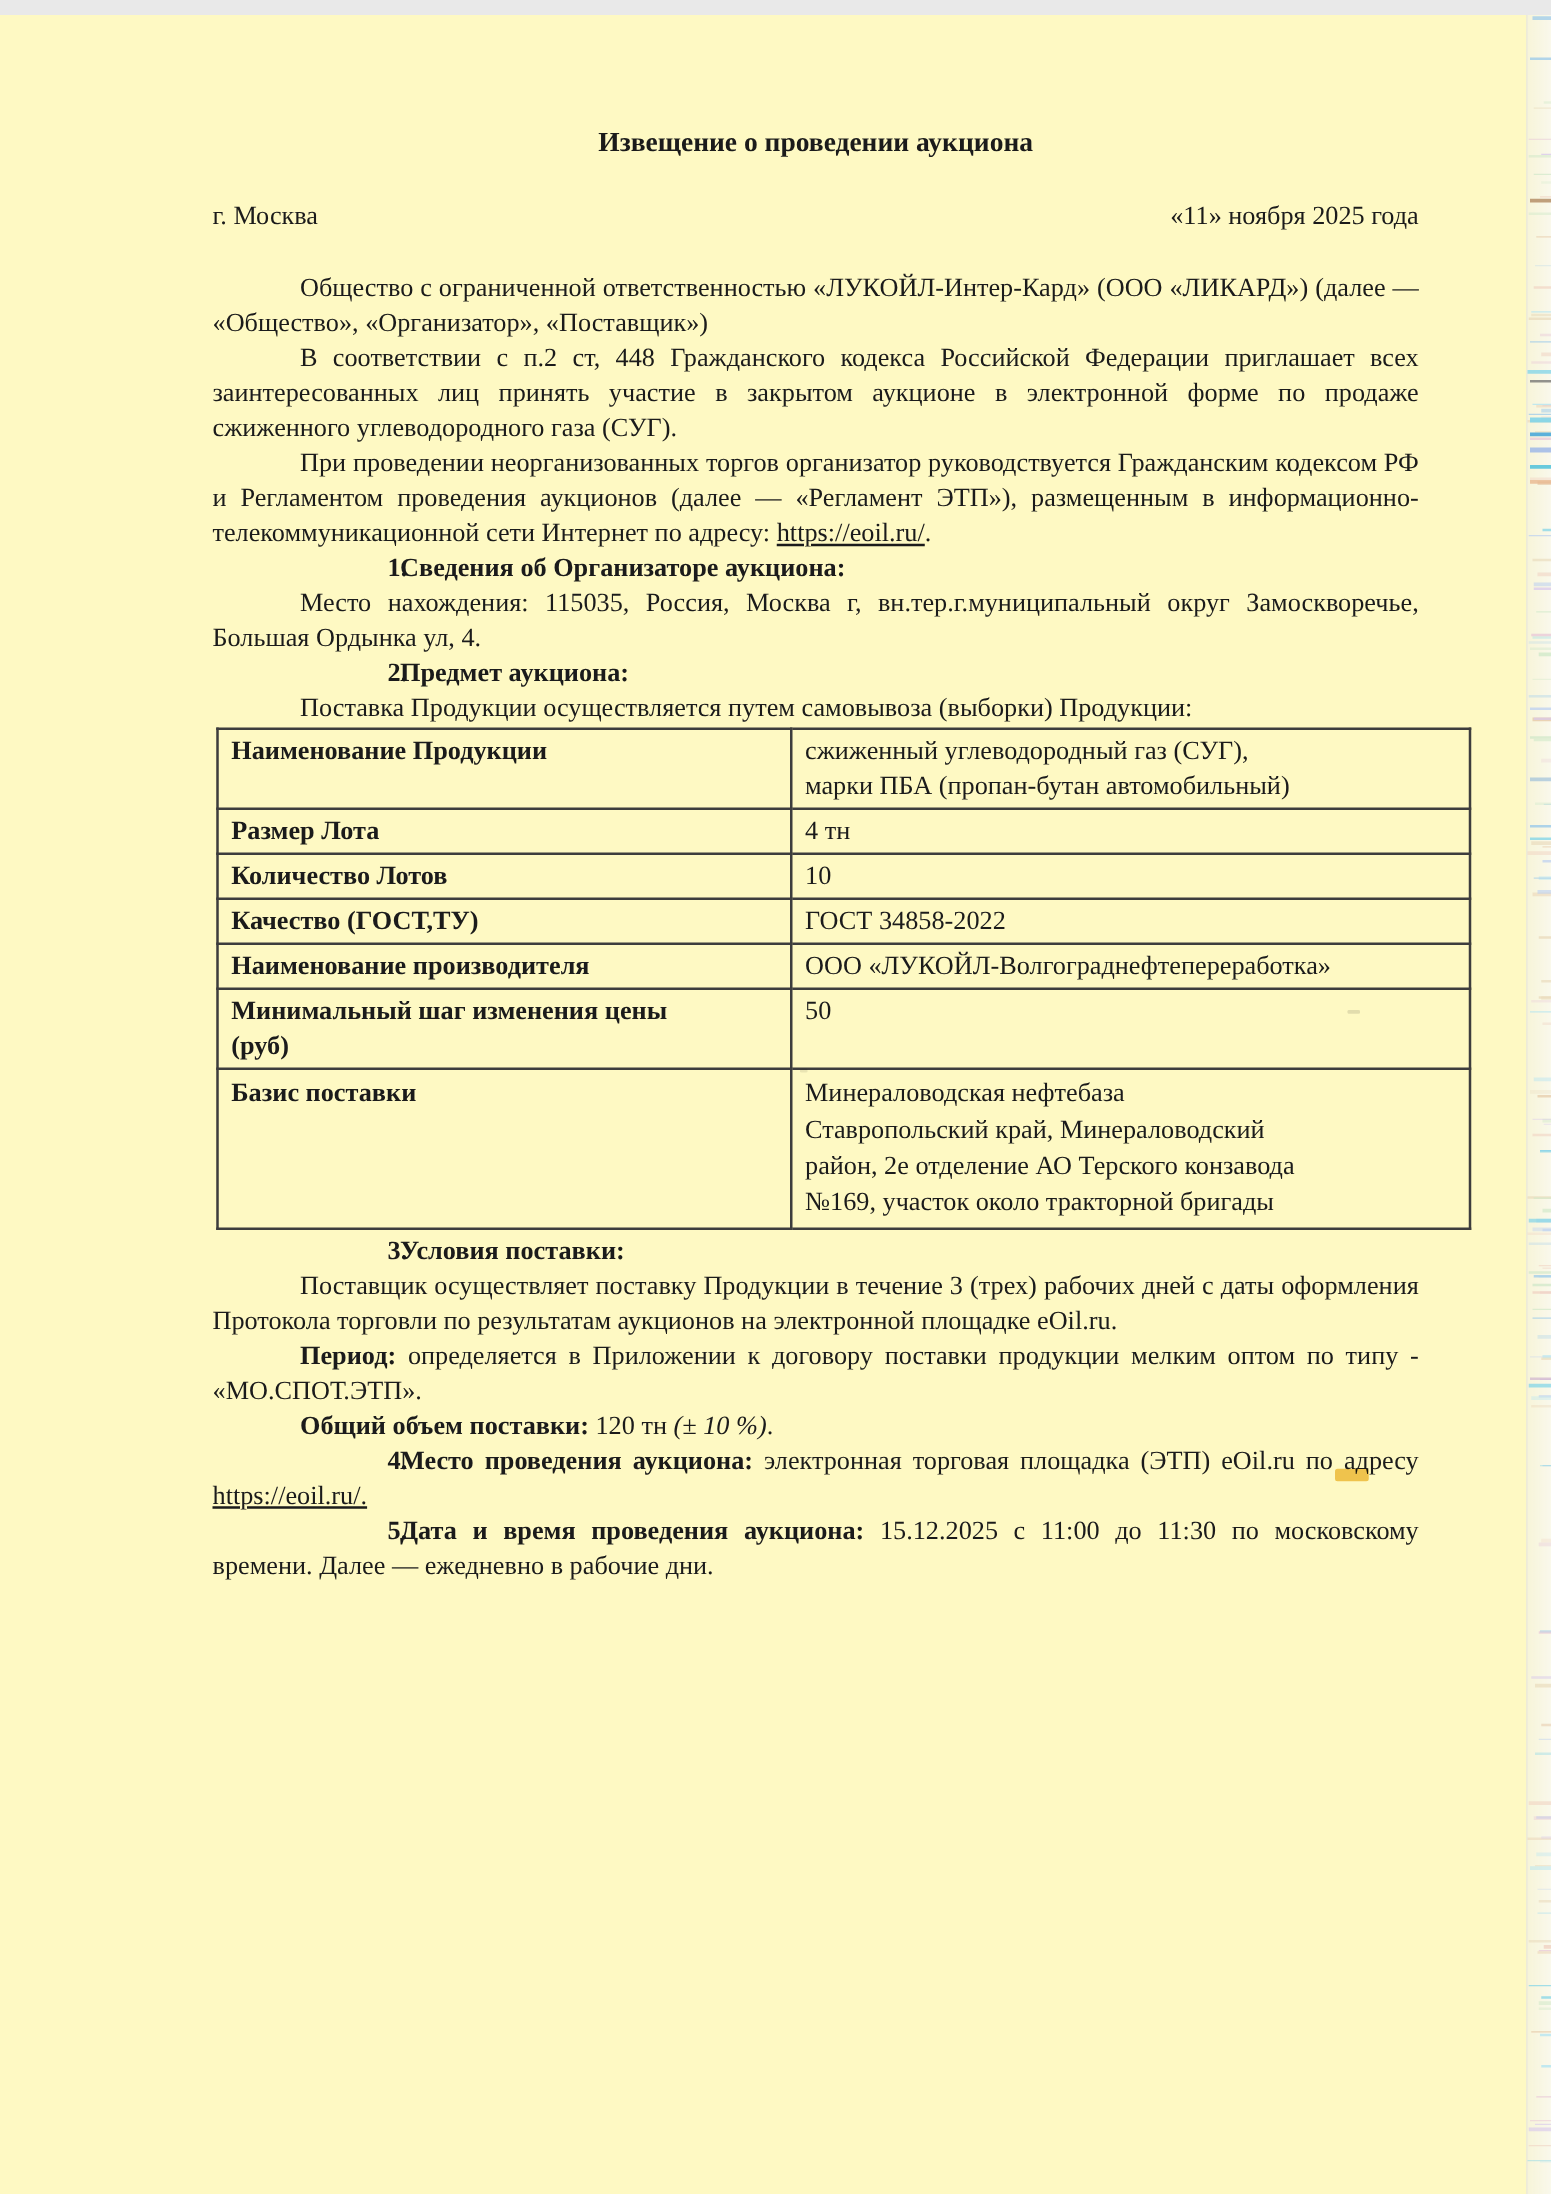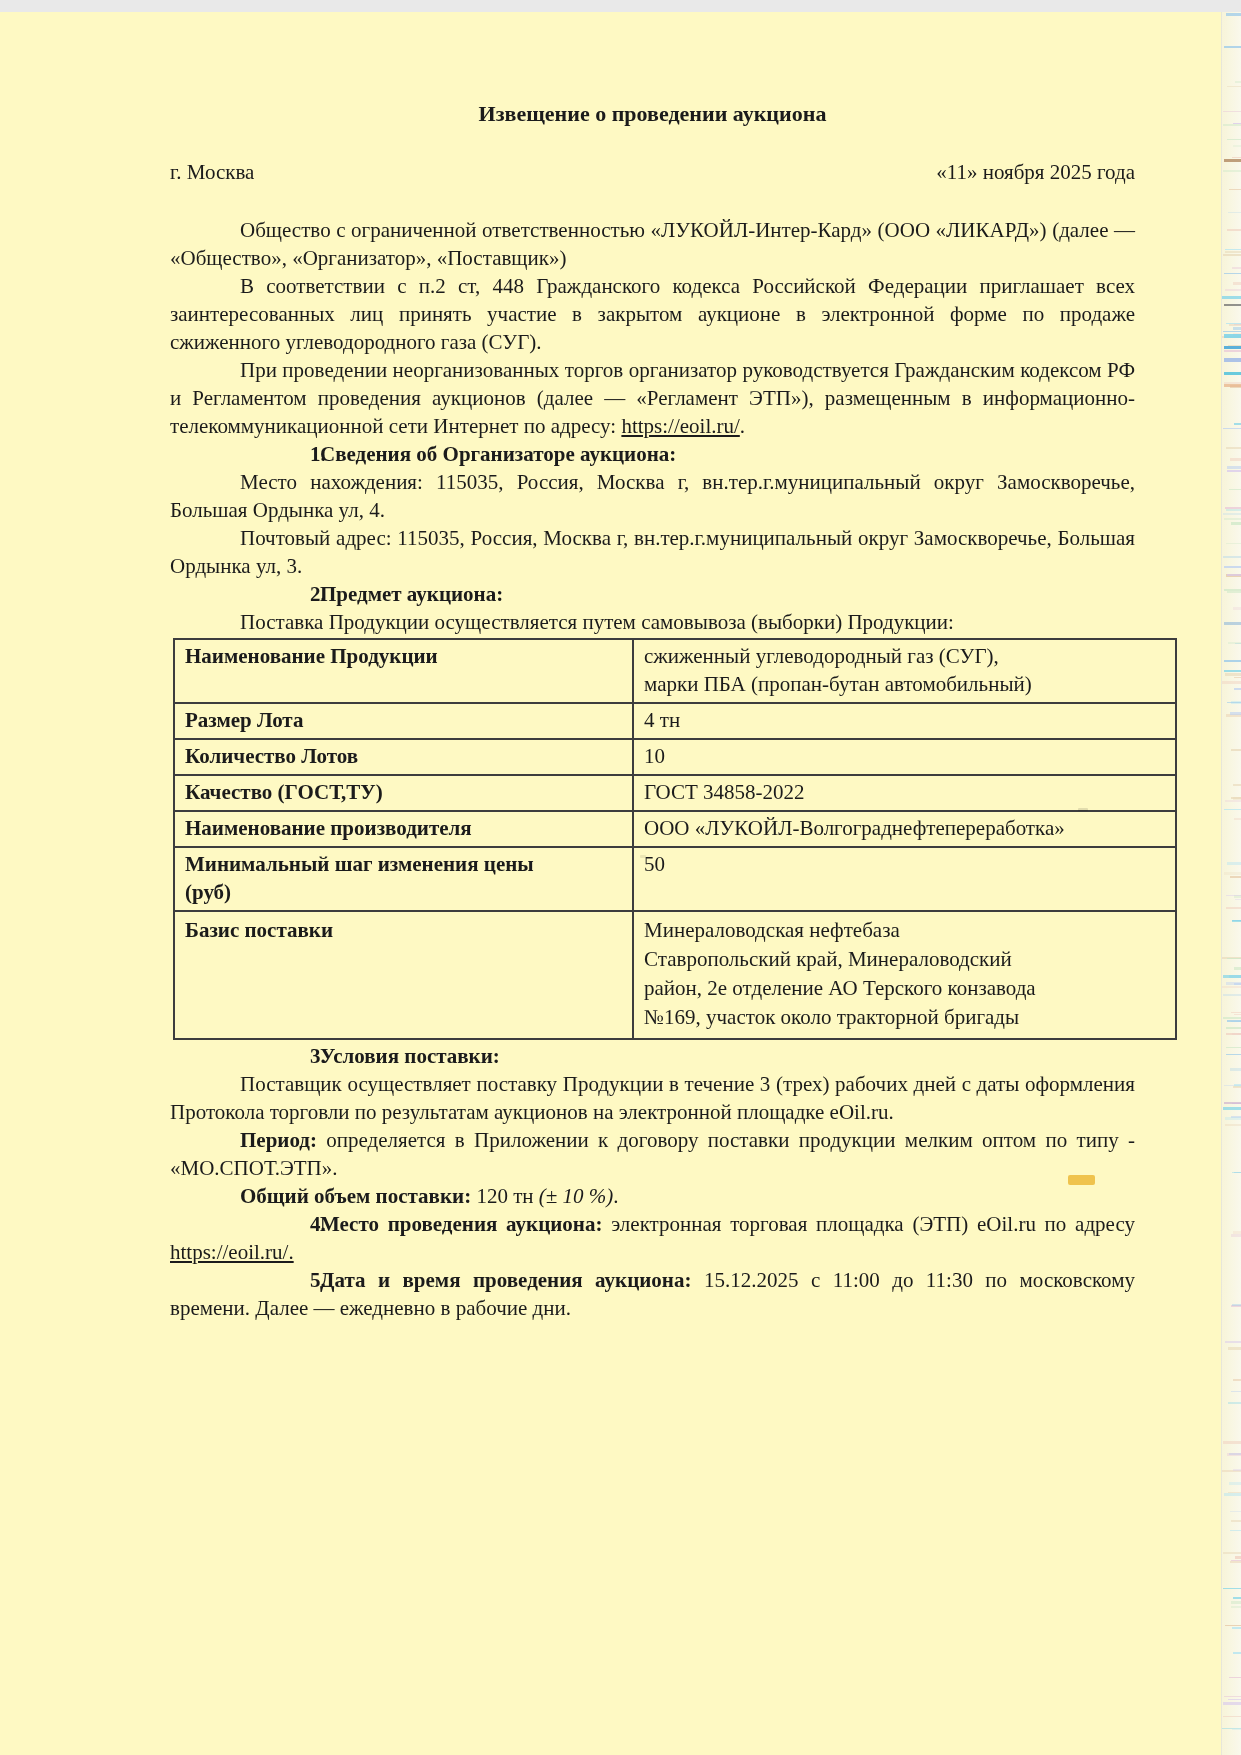--- a/index.html
+++ b/index.html
@@ -95,21 +95,20 @@
       <span>г. Москва</span>
       <span>«11» ноября 2025 года</span>
     </div>
 
     <p class="body">Общество с ограниченной ответственностью «ЛУКОЙЛ-Интер-Кард» (ООО «ЛИКАРД») (далее — «Общество», «Организатор», «Поставщик»)</p>
     <p class="body">В соответствии с п.2 ст, 448 Гражданского кодекса Российской Федерации приглашает всех заинтересованных лиц принять участие в закрытом аукционе в электронной форме по продаже сжиженного углеводородного газа (СУГ).</p>
     <p class="body"><span>При проведении неорганизованных торгов организатор руководствуется Гражданским кодексом РФ и Регламентом проведения аукционов (далее — «Регламент ЭТП»), размещенным в информационно-телекоммуникационной сети Интернет по адресу: </span><a class="doclink" href="#">https://eoil.ru/</a><span>.</span></p>
 
     <p class="body"><span class="num">1.</span><span class="b">Сведения об Организаторе аукциона:</span></p>
     <p class="body">Место нахождения: 115035, Россия, Москва г, вн.тер.г.муниципальный округ Замоскворечье, Большая Ордынка ул, 4.</p>
-    <p class="body">Почтовый адрес: 115035, Россия, Москва г, вн.тер.г.муниципальный округ Замоскворечье, Большая Ордынка ул, 3.</p>
 
     <p class="body"><span class="num">2.</span><span class="b">Предмет аукциона:</span></p>
     <p class="body">Поставка Продукции осуществляется путем самовывоза (выборки) Продукции:</p>
 
     <table class="auction">
       <tbody>
           <tr>
             <td class="tl">Наименование Продукции</td>
             <td class="tv">сжиженный углеводородный газ (СУГ),
 марки ПБА (пропан-бутан автомобильный)</td>

